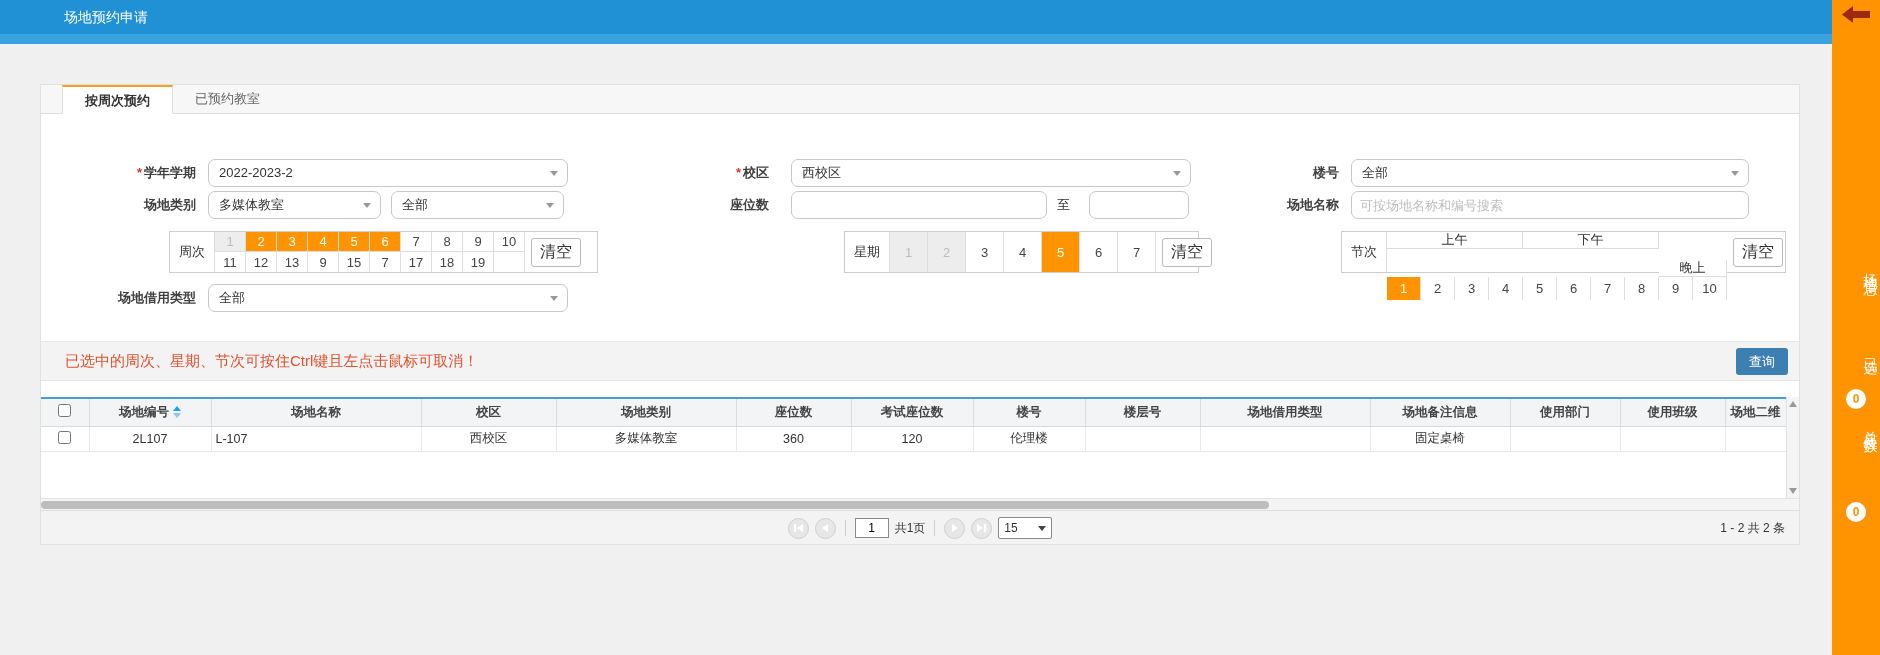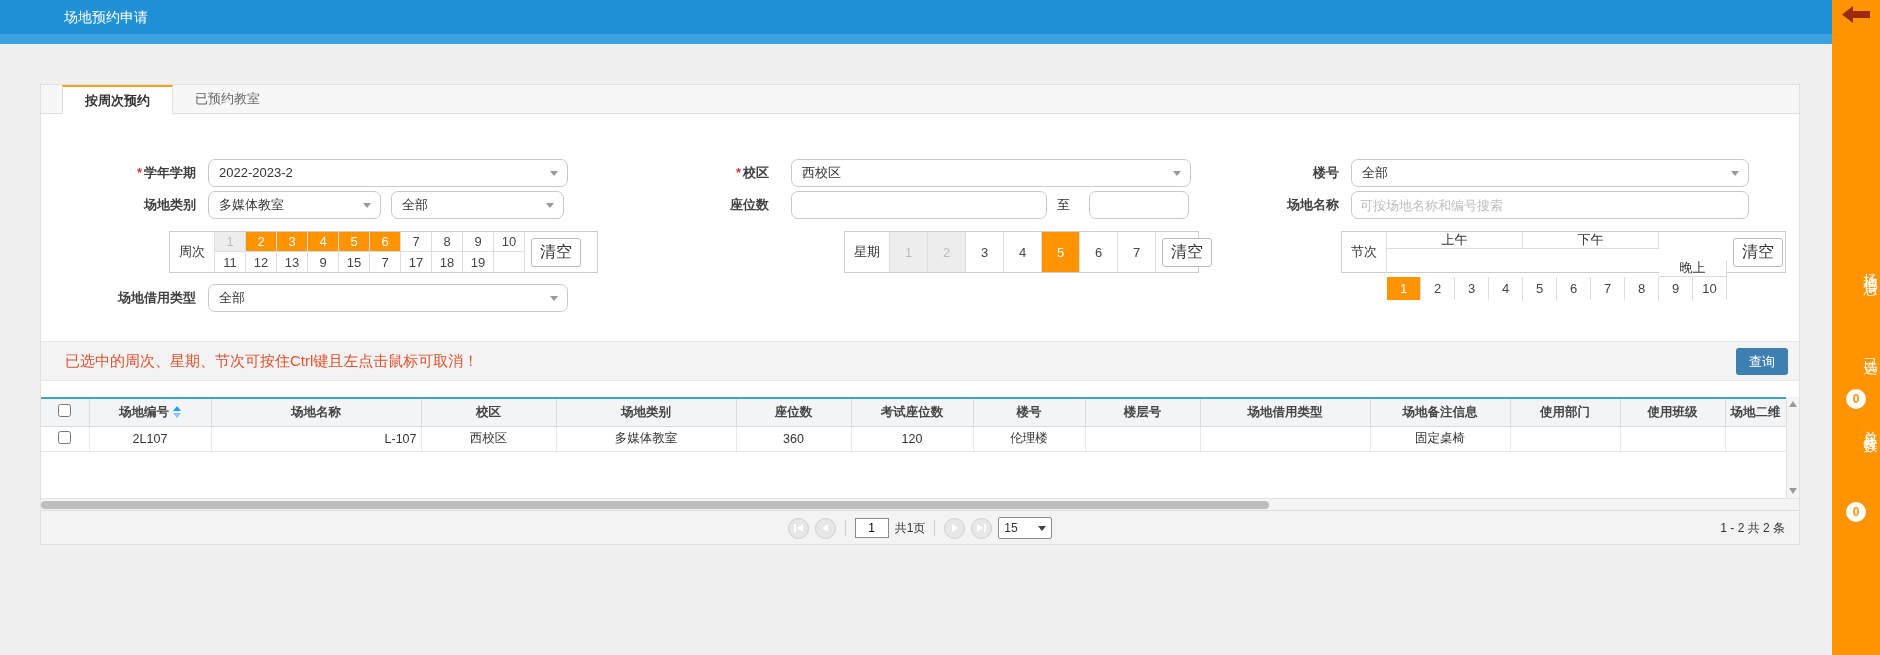--- a/index.html
+++ b/index.html
@@ -64,21 +64,21 @@
                color:#fff; border:none; border-radius:3px; font-size:13px; cursor:pointer; font-family:inherit; }
 
   
   .tablewrap { position:absolute; left:0; top:312px; width:1758px; height:101px; background:#fff; }
   table.grid-table { border-collapse:collapse; table-layout:fixed; width:1745px; }
   .grid-table th { height:28px; background:#f3f4f6; border-top:2px solid #419fd9;
         border-bottom:1px solid #d8d8d8; border-right:1px solid #dcdcdc; font-weight:700; font-size:12.5px;
         color:#444; white-space:nowrap; overflow:hidden; text-align:center; }
   .grid-table td { height:25px; border-bottom:1px solid #e8e8e8; border-right:1px solid #e8e8e8;
         font-size:12.5px; color:#333; white-space:nowrap; overflow:hidden; text-align:center; padding:0 4px; }
-  .grid-table td.al { text-align:right; }
+  .grid-table td.al { text-align:left; }
   .th-inner { display:inline-flex; align-items:center; gap:4px; }
   .sort-icon { display:inline-flex; flex-direction:column; gap:2px; }
   .sort-icon i { display:block; width:0; height:0; border-left:4px solid transparent; border-right:4px solid transparent; }
   .sort-icon .up { border-bottom:5px solid #1e9fff; }
   .sort-icon .dn { border-top:5px solid #8fc4ef; }
   input[type=checkbox] { width:13px; height:13px; cursor:pointer; }
 
   
   .vscroll { position:absolute; right:0; top:0; width:13px; height:101px; background:#f4f4f4;
              border-left:1px solid #e0e0e0; }

